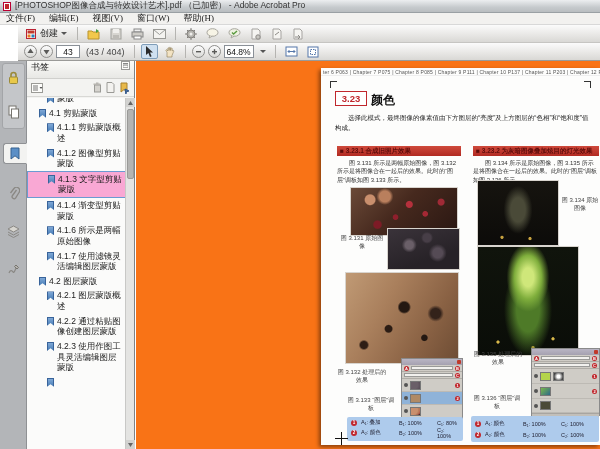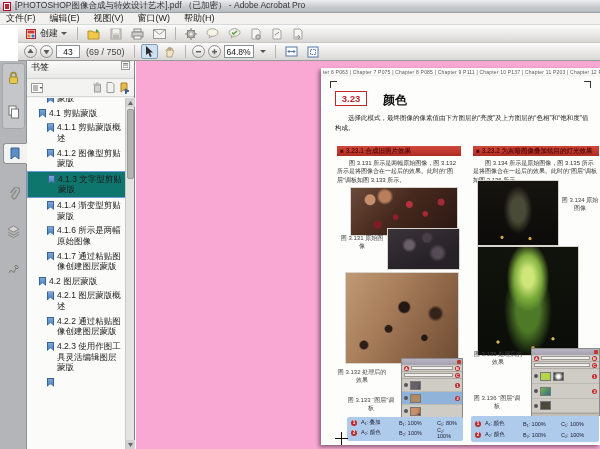--- a/index.html
+++ b/index.html
@@ -10,21 +10,21 @@
   
   .titlebar { position:absolute; left:0; top:0; width:600px; height:13px;
     background:linear-gradient(#eceef0,#c6cacd 60%,#b9bdc0); border-bottom:1px solid #9aa0a4;
     display:flex; align-items:center; padding-left:3px; }
   .appicon { width:8px; height:9px; background:#fff; border:1px solid #b03; position:relative; margin-right:4px; flex:0 0 auto; }
   .appicon::after { content:""; position:absolute; left:1px; top:1px; width:4px; height:5px; background:#c0272d; }
   .titletext { font-size:8.5px; color:#333; white-space:nowrap; }
 
   .menubar { position:absolute; left:0; top:13px; width:600px; height:12px; background:#f2f1ef;
     display:flex; align-items:center; gap:14px; padding-left:6px; border-bottom:1px solid #d8d8d8; }
-  .menuitem { font-size:9px; color:#222; cursor:default; }
+  .menuitem { font-size:9px; color:#222; cursor:default;font-family:Liberation Serif, serif; }
 
   .toolbar { position:absolute; left:18px; width:600px; background:linear-gradient(#fbfbfb,#e9e8e6 55%,#d9d8d5);
     display:flex; align-items:center; }
   .tb1 { top:25px; height:18px; padding-left:4px; gap:3px; border-bottom:1px solid #c6c5c2; }
   .tb2 { top:43px; height:18px; padding-left:6px; gap:3px; border-bottom:1px solid #9a9a98; }
   .sep { width:1px; height:13px; background:#b5b4b1; margin:0 3px; flex:0 0 auto; }
   .tbtn { height:15px; display:flex; align-items:center; justify-content:center; padding:0 2px;
     border:1px solid transparent; border-radius:2px; background:transparent; }
   .tbtn.pressed { background:#cfe0f0; border-color:#7f9db9; }
   .createbtn { display:flex; align-items:center; gap:3px; font-size:9px; color:#222; padding:0 4px; height:15px; }
@@ -48,39 +48,39 @@
   .bmpanel { position:absolute; left:27px; top:0; width:108px; height:388px; background:#f3f3f1; border-right:1px solid #808285; }
   .bmheader { height:18px; display:flex; align-items:flex-start; justify-content:space-between; padding:0 4px;
     background:linear-gradient(#fafaf8,#e8e8e5); border-bottom:1px solid #d0d0cd; }
   .bmtitle { font-size:9px; color:#222; }
   .panelbox { width:9px; height:9px; border:1px solid #9a9a98; background:#fdfdfb; display:flex; align-items:center; justify-content:center; font-size:6px; color:#666; }
   .bmtools { height:18px; display:flex; align-items:center; gap:4px; padding:0 4px; border-bottom:1px solid #d8d8d5; }
   .bmtools .grow { flex:1; }
   .bmlist { position:absolute; left:0; top:37px; width:99px; height:351px; overflow:hidden; background:#fbfbfa; }
   .bmitem { display:flex; gap:3px; padding:2px 2px 2px 12px; font-size:8.5px; line-height:1.25; color:#1a1a1a; align-items:flex-start; }
   .bmitem.lvl2 { padding-left:20px; }
-  .bmitem.sel { background:#0f766e; border:1px solid #6b9bd2; }
+  .bmitem.sel { background:#f9a8d4; border:1px solid #6b9bd2; }
   .bmic { flex:0 0 auto; width:7px; height:9px; margin-top:1px; background:linear-gradient(#7fa8d6,#4a7fb8); border:1px solid #38639a;
     clip-path:polygon(0 0,100% 0,100% 100%,50% 72%,0 100%); }
   .bmscroll { position:absolute; right:0; top:37px; width:9px; height:351px; background:#e4e4e2; border-left:1px solid #c8c8c6; }
   .scrollarrow { position:absolute; left:0; width:9px; height:9px; background:#d2d2d0; display:flex; align-items:center; justify-content:center; }
   .scrollthumb { position:absolute; left:1px; top:11px; width:7px; height:70px; background:#b4b4b2; border:1px solid #9a9a98; border-radius:2px; }
 
-  .canvas { position:absolute; left:136px; top:0; width:464px; height:388px; background:#f9a8d4; }
+  .canvas { position:absolute; left:136px; top:0; width:464px; height:388px; background:#f97316; }
 
   
   .page { position:absolute; left:185px; top:7px; width:279px; height:377px; background:#fdfdfc; box-shadow:-2px 2px 4px rgba(0,0,0,.45); }
   .chapnav { position:absolute; left:0; top:0; width:279px; height:8px; font-size:5px; color:#555;
     white-space:nowrap; overflow:hidden; line-height:8px; padding-left:2px; letter-spacing:.2px; border-bottom:1px solid #eee; }
   .crop { position:absolute; width:7px; height:7px; }
   .crop.tl { left:9px; top:13px; border-left:1px solid #333; border-top:1px solid #333; }
   .crop.tr { left:263px; top:13px; border-right:1px solid #333; border-top:1px solid #333; }
   .secnum { position:absolute; left:14px; top:23px; width:32px; height:15px; border:1px solid #c0272d;
     color:#c0272d; font-weight:bold; font-size:9.5px; display:flex; align-items:center; justify-content:center; background:#fff; }
-  .sectitle { position:absolute; left:62px; top:24px; font-size:12px; font-weight:bold; color:#111; }
+  .sectitle { position:absolute; left:50px; top:24px; font-size:12px; font-weight:bold; color:#111; }
   .intro { position:absolute; left:14px; top:45px; width:254px; font-size:6.5px; line-height:1.5; color:#222; text-indent:2em; }
 
   .banner { position:absolute; height:10px; background:linear-gradient(#cf4a3c,#b12a22); color:#5f0d0b;
     font-size:6.5px; font-weight:bold; line-height:10px; padding-left:3px; white-space:nowrap; overflow:hidden; }
   .colpara { position:absolute; font-size:6px; line-height:1.4; color:#333; text-indent:2em; }
   .cap { position:absolute; font-size:6px; line-height:1.4; color:#444; text-align:center; }
   .ph { position:absolute; border:1px solid #d8d4ce; }
 
   .img-roses { background:
     radial-gradient(circle 8px at 18% 25%, #c98f6d 0 60%, rgba(201,143,109,0) 75%),
@@ -240,21 +240,21 @@
       <svg width="7" height="7" viewBox="0 0 7 7">
           <path d="M3.5 0.5 L6.5 5 H0.5 z" fill="#5a5a58"></path>
         </svg>
     </span>
     <span class="roundbtn">
       <svg width="7" height="7" viewBox="0 0 7 7">
           <path d="M0.5 2 H6.5 L3.5 6.5 z" fill="#5a5a58"></path>
         </svg>
     </span>
     <input class="pagebox" value="43" style="">
-    <span class="pagetotal">(69 / 750)</span>
+    <span class="pagetotal">(43 / 404)</span>
     <span class="sep"></span>
     <span class="tbtn pressed">
       <svg width="11" height="12" viewBox="0 0 11 12">
           <path d="M2 0 L2 9 L4.4 7 L6 11 L7.6 10.2 L6 6.6 L9 6.4 z" fill="#2b2b2b"></path>
         </svg>
     </span>
     <span class="tbtn">
       <svg width="12" height="12" viewBox="0 0 12 12">
           <path d="M3 11 L3 6 C2 5 1.5 4 2.3 3.7 C3 3.5 3.4 4.4 3.8 5 L3.8 2.4 C3.8 1.6 5 1.6 5 2.4 L5.1 4.5 L5.3 1.8 C5.4 1 6.5 1 6.5 1.8 L6.6 4.5 L7 2.4 C7.2 1.7 8.2 1.8 8.2 2.6 L8.2 5 C8.6 4.6 9 4.2 9.6 4.6 C10.2 5 9.4 6.2 9 7 L8 9.5 L8 11 z" fill="#f3e3c3" stroke="#8a7a55" stroke-width="0.6"></path>
         </svg>
@@ -396,21 +396,21 @@
           <div class="bmitem lvl2">
               <span class="bmic"></span>
               <span>4.1.4  渐变型剪贴蒙版</span>
             </div>
           <div class="bmitem lvl2">
               <span class="bmic"></span>
               <span>4.1.6  所示是两幅原始图像</span>
             </div>
           <div class="bmitem lvl2">
               <span class="bmic"></span>
-              <span>4.1.7  通过粘贴图像创建图层蒙版</span>
+              <span>4.1.7  使用滤镜灵活编辑图层蒙版</span>
             </div>
           <div class="bmitem">
               <span class="bmic"></span>
               <span>4.2  图层蒙版</span>
             </div>
           <div class="bmitem lvl2">
               <span class="bmic"></span>
               <span>4.2.1  图层蒙版概述</span>
             </div>
           <div class="bmitem lvl2">

